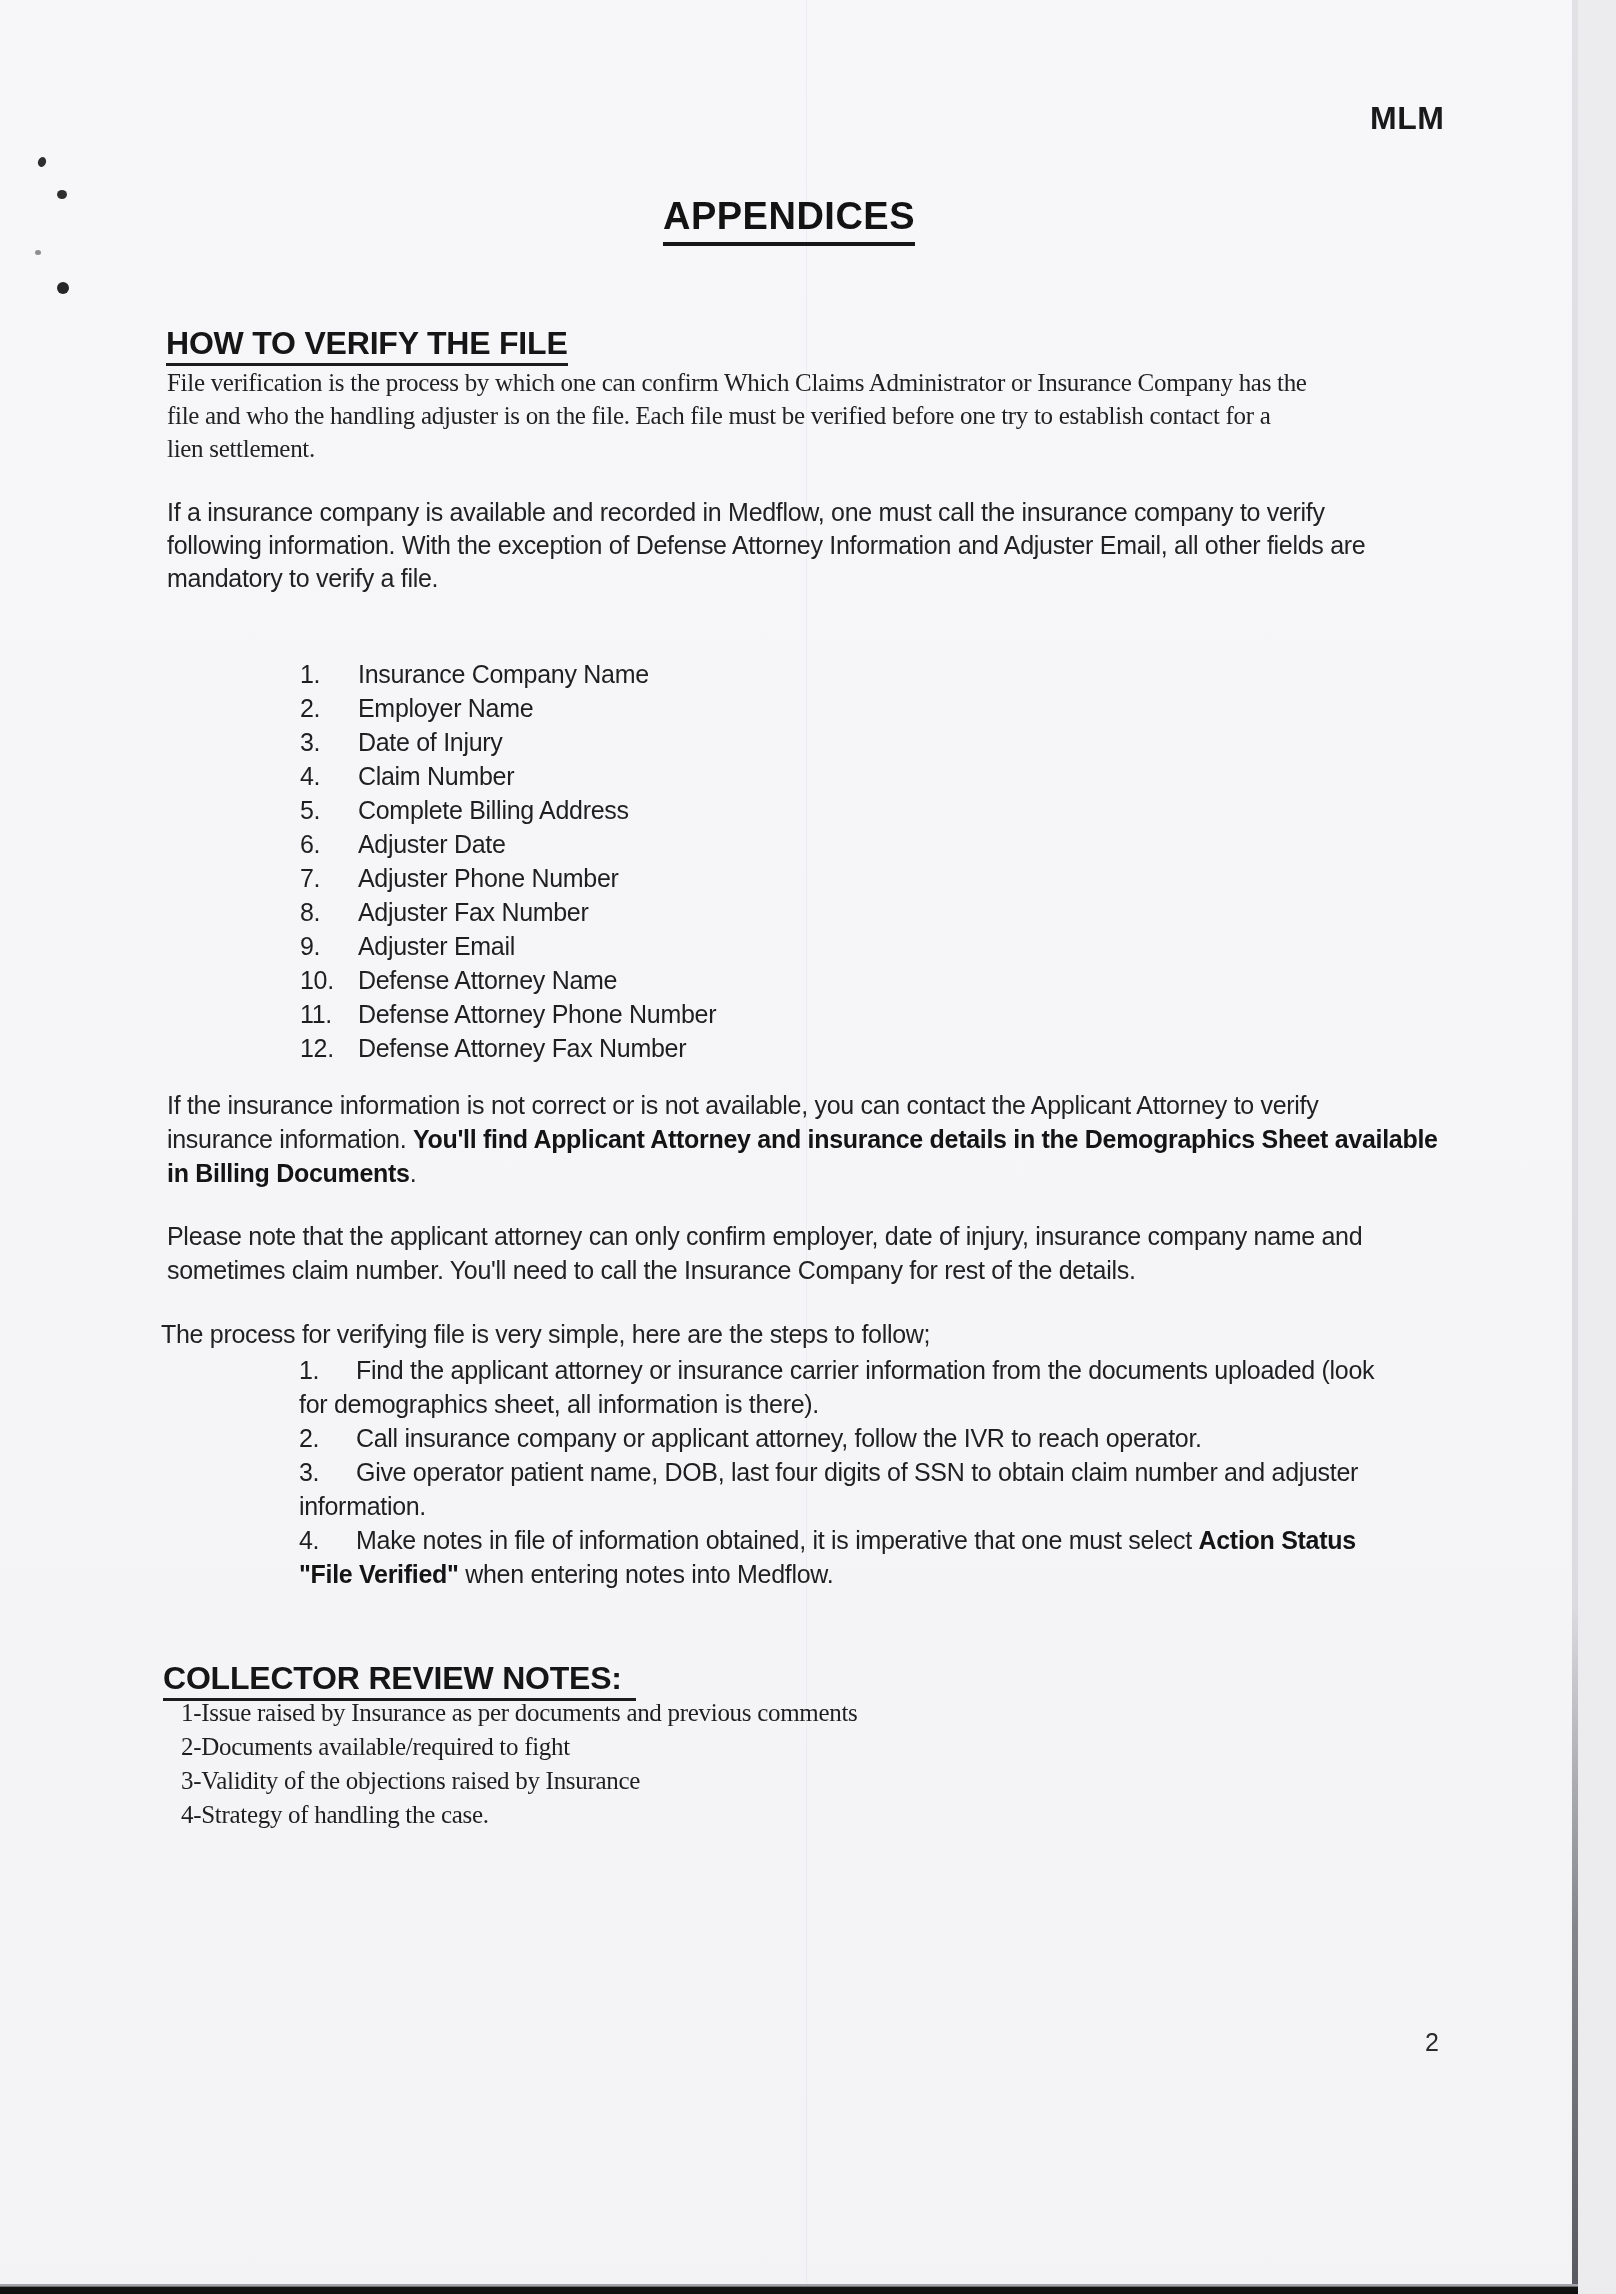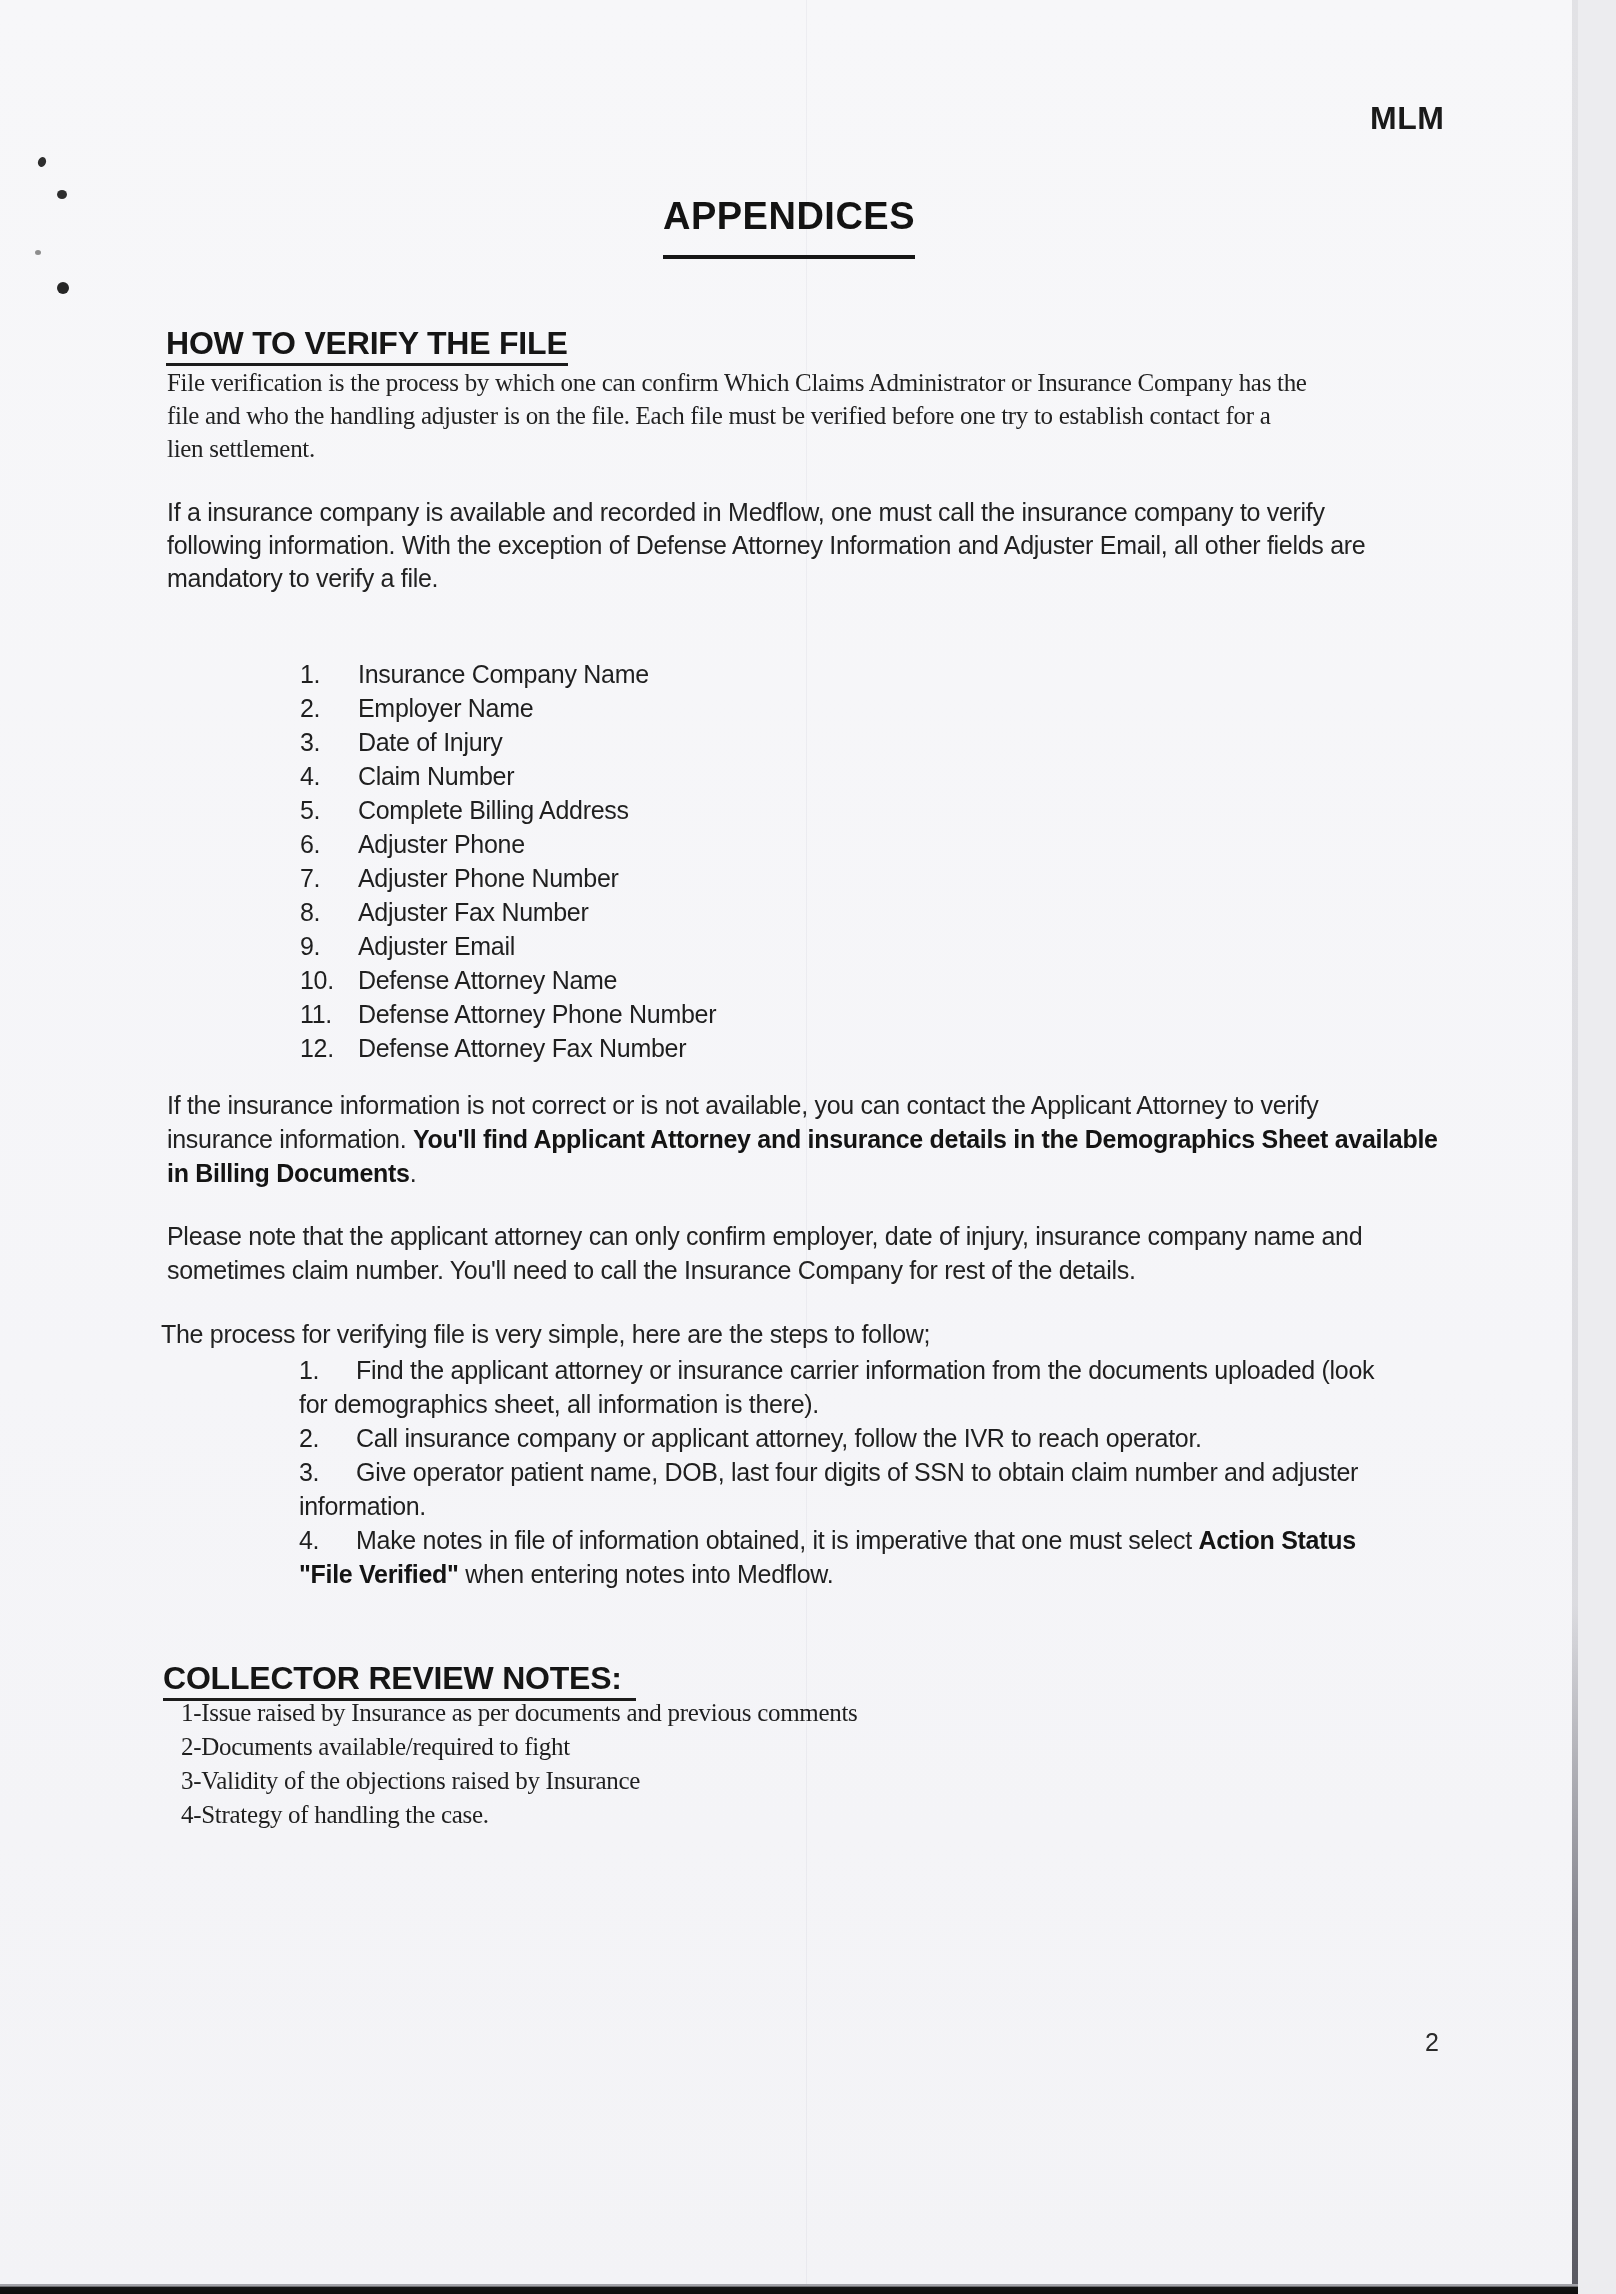--- a/index.html
+++ b/index.html
@@ -16,21 +16,21 @@
   .line{white-space:nowrap;}
   .para{position:absolute;font-size:25px;line-height:33px;letter-spacing:-0.3px;color:#222;}
   .para.lh34{line-height:34px;}
   .heading{position:absolute;font-size:32px;font-weight:bold;letter-spacing:-0.2px;color:#161616;}
   .heading .hu{border-bottom:3px solid #1c1c1c;padding-bottom:2px;}
   .heading .hu.pad{padding-right:14px;}
   b{color:#141414;}
   .title-wrap{position:absolute;left:0;right:0;top:195px;text-align:center;}
   .title{
     font-size:38px;font-weight:bold;letter-spacing:0.5px;color:#131313;
-    border-bottom:4px solid #161616;padding-bottom:17px;display:inline-block;
+    border-bottom:4px solid #161616;padding-bottom:4px;display:inline-block;
   }
   .corner{position:absolute;left:1370px;top:100px;font-size:32px;font-weight:bold;letter-spacing:0.5px;color:#1a1a1a;}
   .fields{position:absolute;left:300px;top:657px;font-size:25px;line-height:34px;letter-spacing:-0.3px;}
   .fields .num{display:inline-block;width:58px;}
   .steps{position:absolute;left:299px;top:1353px;font-size:25px;line-height:34px;letter-spacing:-0.3px;}
   .steps .num{display:inline-block;width:57px;}
   .notes{position:absolute;left:181px;top:1696px;font-size:25px;line-height:34px;letter-spacing:-0.3px;font-family:Liberation Serif, serif;}
   .pagenum{position:absolute;left:1425px;top:2028px;font-size:25px;color:#2a2a2a;}
   .speck{position:absolute;background:#2e2e2e;border-radius:50%;}
   .speck.s1{left:38px;top:157px;width:8px;height:10px;transform:rotate(20deg);}
@@ -83,21 +83,21 @@
     <div class="line">following information. With the exception of Defense Attorney Information and Adjuster Email, all other fields are</div>
     <div class="line">mandatory to verify a file.</div>
   </div>
 
   <div class="fields">
     <div class="line"><span class="num">1.</span><span>Insurance Company Name</span></div>
     <div class="line"><span class="num">2.</span><span>Employer Name</span></div>
     <div class="line"><span class="num">3.</span><span>Date of Injury</span></div>
     <div class="line"><span class="num">4.</span><span>Claim Number</span></div>
     <div class="line"><span class="num">5.</span><span>Complete Billing Address</span></div>
-    <div class="line"><span class="num">6.</span><span>Adjuster Phone</span></div>
+    <div class="line"><span class="num">6.</span><span>Adjuster Date</span></div>
     <div class="line"><span class="num">7.</span><span>Adjuster Phone Number</span></div>
     <div class="line"><span class="num">8.</span><span>Adjuster Fax Number</span></div>
     <div class="line"><span class="num">9.</span><span>Adjuster Email</span></div>
     <div class="line"><span class="num">10.</span><span>Defense Attorney Name</span></div>
     <div class="line"><span class="num">11.</span><span>Defense Attorney Phone Number</span></div>
     <div class="line"><span class="num">12.</span><span>Defense Attorney Fax Number</span></div>
   </div>
 
   <div class="para lh34" style="left:167px;top:1088px;">
     <div class="line">If the insurance information is not correct or is not available, you can contact the Applicant Attorney to verify</div>

